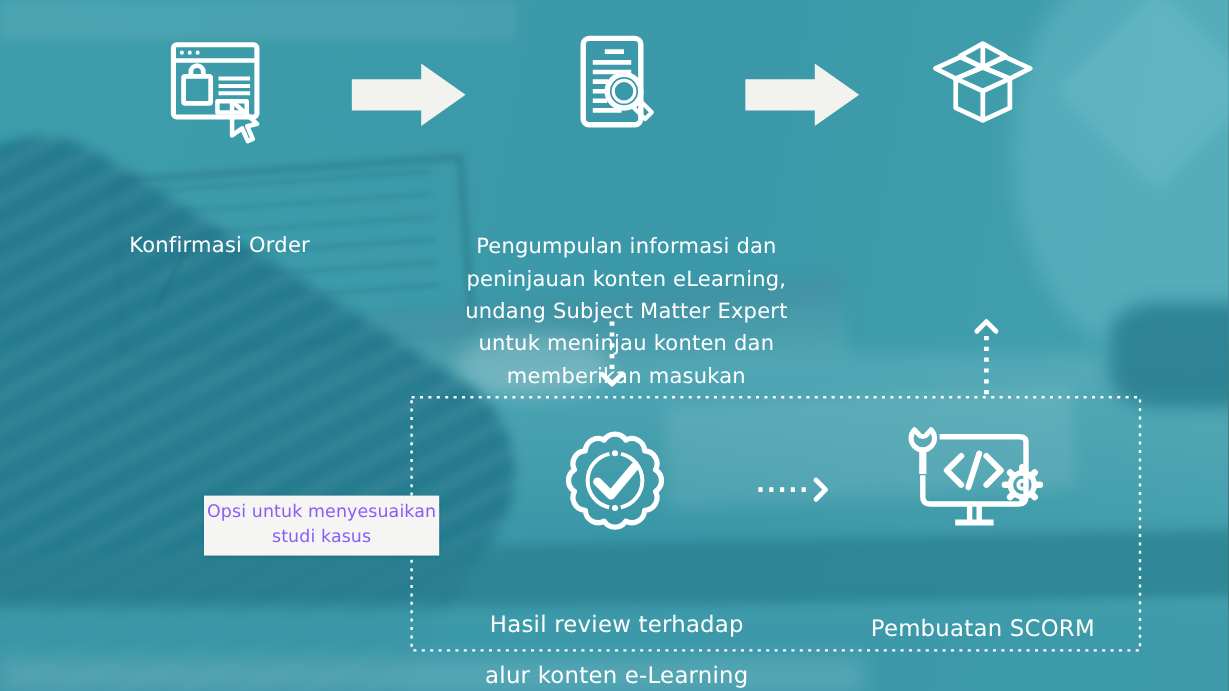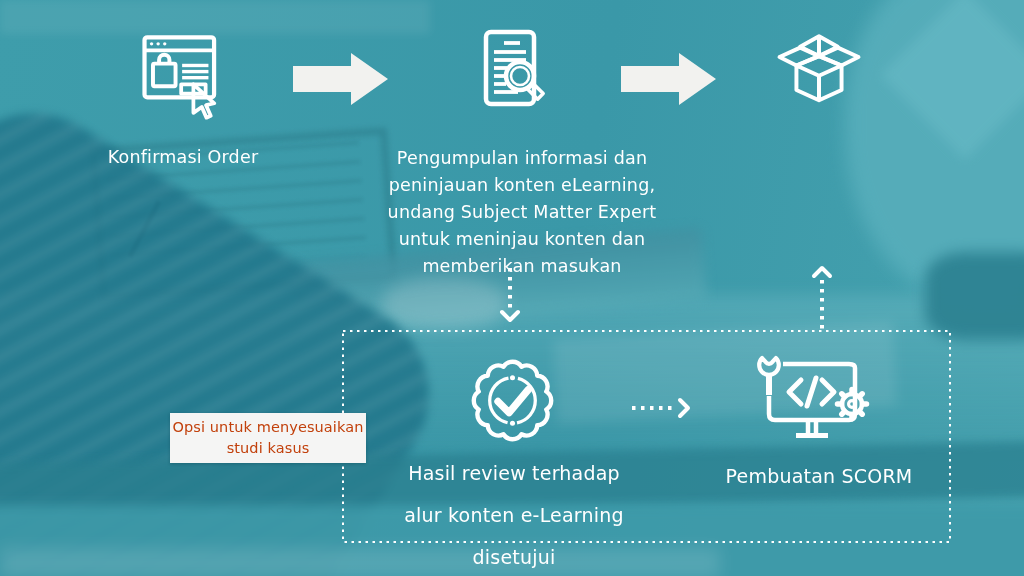--- a/index.html
+++ b/index.html
@@ -29,32 +29,32 @@
   .s-floor{left:-20px;top:505px;width:1080px;height:92px;background:#3e9aa9;opacity:.9;filter:blur(6px);}
   .s-floorlight{left:0;top:548px;width:720px;height:30px;background:rgba(255,255,255,.12);filter:blur(8px);}
   .s-shirt{left:845px;top:-35px;width:245px;height:335px;background:#57aebb;border-radius:45% 35% 40% 50%;filter:blur(9px);opacity:.92;}
   .s-collar{left:905px;top:15px;width:120px;height:120px;background:#63b7c3;transform:rotate(45deg);filter:blur(6px);opacity:.8;}
   .s-hands{left:925px;top:252px;width:135px;height:88px;background:#2c8191;border-radius:30%;filter:blur(7px);opacity:.92;}
 
   
   .icon{position:absolute;z-index:3;}
   .icon svg{display:block;}
   .stroke{fill:none;stroke:#ffffff;stroke-linejoin:round;}
-  .lbl{position:absolute;z-index:3;color:#fff;text-align:center;white-space:pre-line;letter-spacing:.2px;}
+  .lbl{position:absolute;z-index:3;color:#fff;text-align:center;white-space:pre-line;letter-spacing:.2px;margin-top:48px;}
   .lbl-top{font-size:17.5px;line-height:27px;}
   .lbl-bottom{font-size:19px;line-height:42px;}
   .arrow-solid{position:absolute;z-index:3;}
   .dotted{position:absolute;z-index:3;}
   .dashbox{position:absolute;z-index:2;}
   .note{
     position:absolute;z-index:4;left:170px;top:413px;width:196px;height:50px;
     background:#f5f5f4;box-shadow:0 1px 3px rgba(0,40,50,.25);
     display:flex;align-items:center;justify-content:center;
   }
-  .note-text{font-size:14.5px;line-height:21px;color:#c2410c;text-align:center;white-space:pre-line;letter-spacing:.1px;}
+  .note-text{font-size:14.5px;line-height:21px;color:#8b5cf6;text-align:center;white-space:pre-line;letter-spacing:.1px;}
 </style>
 </head>
 <body>
 
 <div id="stage">
 
   <div class="bg">
     <div class="shape s-topband"></div>
     <div class="shape s-shirt"></div>
     <div class="shape s-collar"></div>

